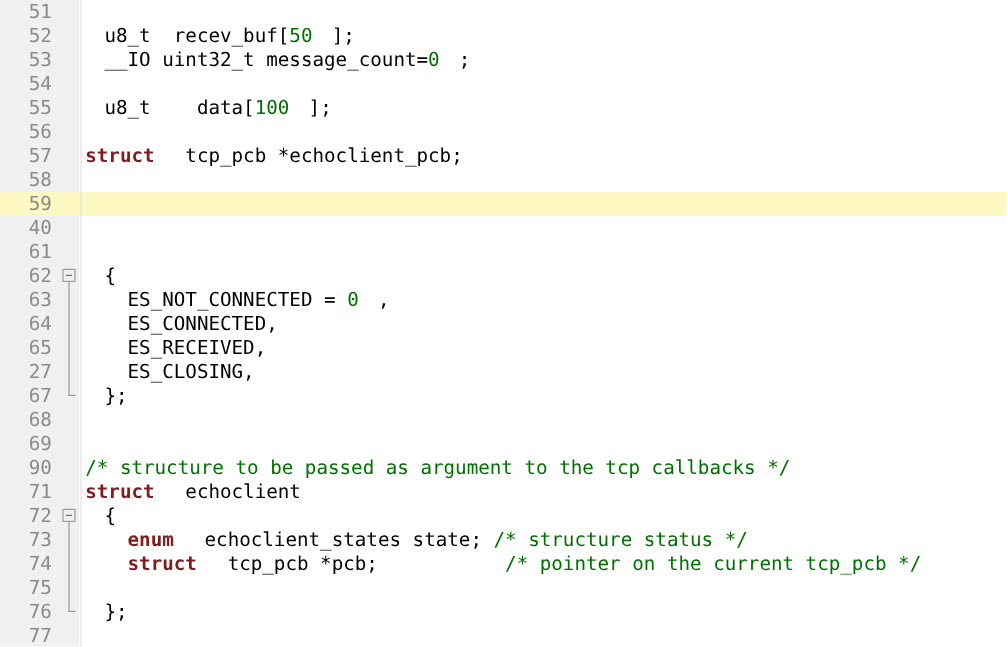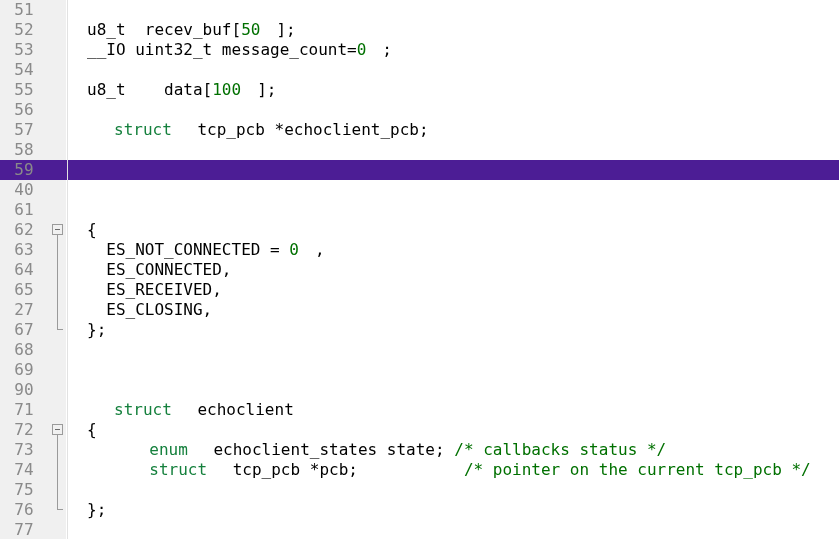--- a/index.html
+++ b/index.html
@@ -50,33 +50,34 @@
     width: 839px;
     z-index: 2;
   }
   .row {
     position: relative;
     height: 20px;
     line-height: 20px;
     white-space: pre;
   }
   .row.current {
-    background: #4c1d95;
+    background: #fef9c3;
   }
 
   .lineno {
     position: absolute;
     left: 0;
     top: 0;
     width: 48px;
-    text-align: center;
+    text-align: left;
     font-size: 16px;
     line-height: 20px;
     color: #8a8a8a;
     z-index: 4;
+    padding-left: 24px;
   }
 
   .foldcell {
     position: absolute;
     left: 51px;
     top: 0;
     width: 15px;
     height: 20px;
     z-index: 5;
   }
@@ -141,21 +142,21 @@
   .code {
     position: absolute;
     left: 71px;
     top: 0;
     height: 20px;
     line-height: 20px;
     font-size: 16px;
     color: #000000;
     white-space: pre;
   }
-  .tok-kw      { font-weight: normal; color: #15803d; margin-left: 43px; }
+  .tok-kw      { font-weight: bold; color: #7f1d1d; }
   .tok-num     { color: #007000; }
   .tok-comment { color: #007000; }
   .tok-plain   { color: #000000; margin-left: 16px; }
 </style>
 </head>
 <body>
 
 <div id="editor">
   <div class="gutter-bg"></div>
   <div class="gutter-sep"></div>
@@ -172,22 +173,22 @@
       <div class="row"><div class="lineno">40</div><div class="foldcell"></div></div>
       <div class="row"><div class="lineno">61</div><div class="foldcell"></div></div>
       <div class="row"><div class="lineno">62</div><div class="foldcell"><div class="fold-box"></div><div class="fold-box-tail"></div></div><div class="code"><span class="tok-plain">{</span></div></div>
       <div class="row"><div class="lineno">63</div><div class="foldcell"><div class="fold-rail"></div></div><div class="code"><span class="tok-plain">  ES_NOT_CONNECTED = </span><span class="tok-num">0</span><span class="tok-plain">,</span></div></div>
       <div class="row"><div class="lineno">64</div><div class="foldcell"><div class="fold-rail"></div></div><div class="code"><span class="tok-plain">  ES_CONNECTED,</span></div></div>
       <div class="row"><div class="lineno">65</div><div class="foldcell"><div class="fold-rail"></div></div><div class="code"><span class="tok-plain">  ES_RECEIVED,</span></div></div>
       <div class="row"><div class="lineno">27</div><div class="foldcell"><div class="fold-rail"></div></div><div class="code"><span class="tok-plain">  ES_CLOSING,</span></div></div>
       <div class="row"><div class="lineno">67</div><div class="foldcell"><div class="fold-end-v"></div><div class="fold-end-h"></div></div><div class="code"><span class="tok-plain">};</span></div></div>
       <div class="row"><div class="lineno">68</div><div class="foldcell"></div><div class="code"></div></div>
       <div class="row"><div class="lineno">69</div><div class="foldcell"></div><div class="code"></div></div>
-      <div class="row"><div class="lineno">90</div><div class="foldcell"></div></div>
+      <div class="row"><div class="lineno">90</div><div class="foldcell"></div><div class="code"><span class="tok-comment">/* structure to be passed as argument to the tcp callbacks */</span></div></div>
       <div class="row"><div class="lineno">71</div><div class="foldcell"></div><div class="code"><span class="tok-kw">struct</span><span class="tok-plain"> echoclient</span></div></div>
       <div class="row"><div class="lineno">72</div><div class="foldcell"><div class="fold-box"></div><div class="fold-box-tail"></div></div><div class="code"><span class="tok-plain">{</span></div></div>
-      <div class="row"><div class="lineno">73</div><div class="foldcell"><div class="fold-rail"></div></div><div class="code"><span class="tok-plain">  </span><span class="tok-kw">enum</span><span class="tok-plain"> echoclient_states state; </span><span class="tok-comment">/* callbacks status */</span></div></div>
+      <div class="row"><div class="lineno">73</div><div class="foldcell"><div class="fold-rail"></div></div><div class="code"><span class="tok-plain">  </span><span class="tok-kw">enum</span><span class="tok-plain"> echoclient_states state; </span><span class="tok-comment">/* structure status */</span></div></div>
       <div class="row"><div class="lineno">74</div><div class="foldcell"><div class="fold-rail"></div></div><div class="code"><span class="tok-plain">  </span><span class="tok-kw">struct</span><span class="tok-plain"> tcp_pcb *pcb;           </span><span class="tok-comment">/* pointer on the current tcp_pcb */</span></div></div>
       <div class="row"><div class="lineno">75</div><div class="foldcell"><div class="fold-rail"></div></div></div>
       <div class="row"><div class="lineno">76</div><div class="foldcell"><div class="fold-end-v"></div><div class="fold-end-h"></div></div><div class="code"><span class="tok-plain">};</span></div></div>
       <div class="row"><div class="lineno">77</div><div class="foldcell"></div><div class="code"></div></div>
     </div>
 </div>
 
 </body></html>

